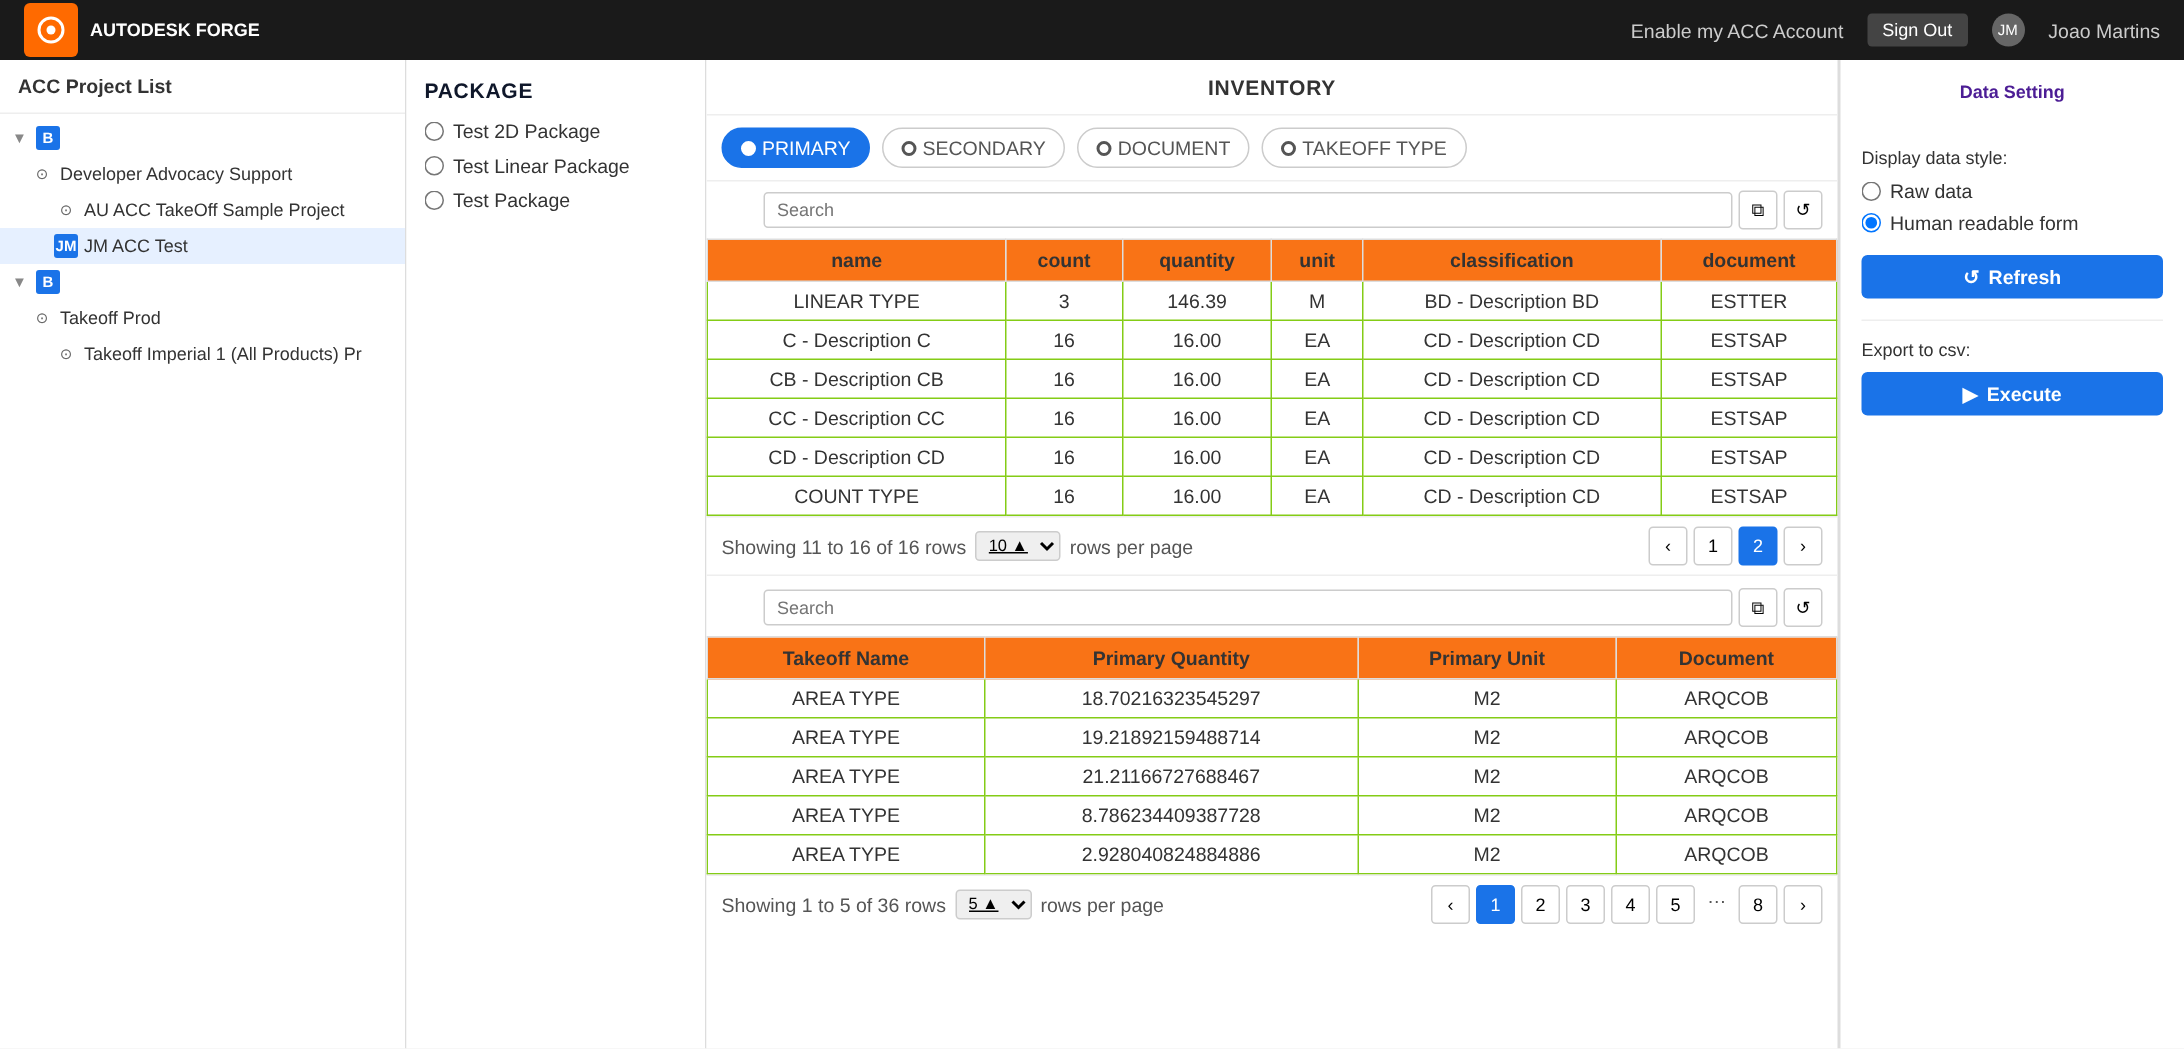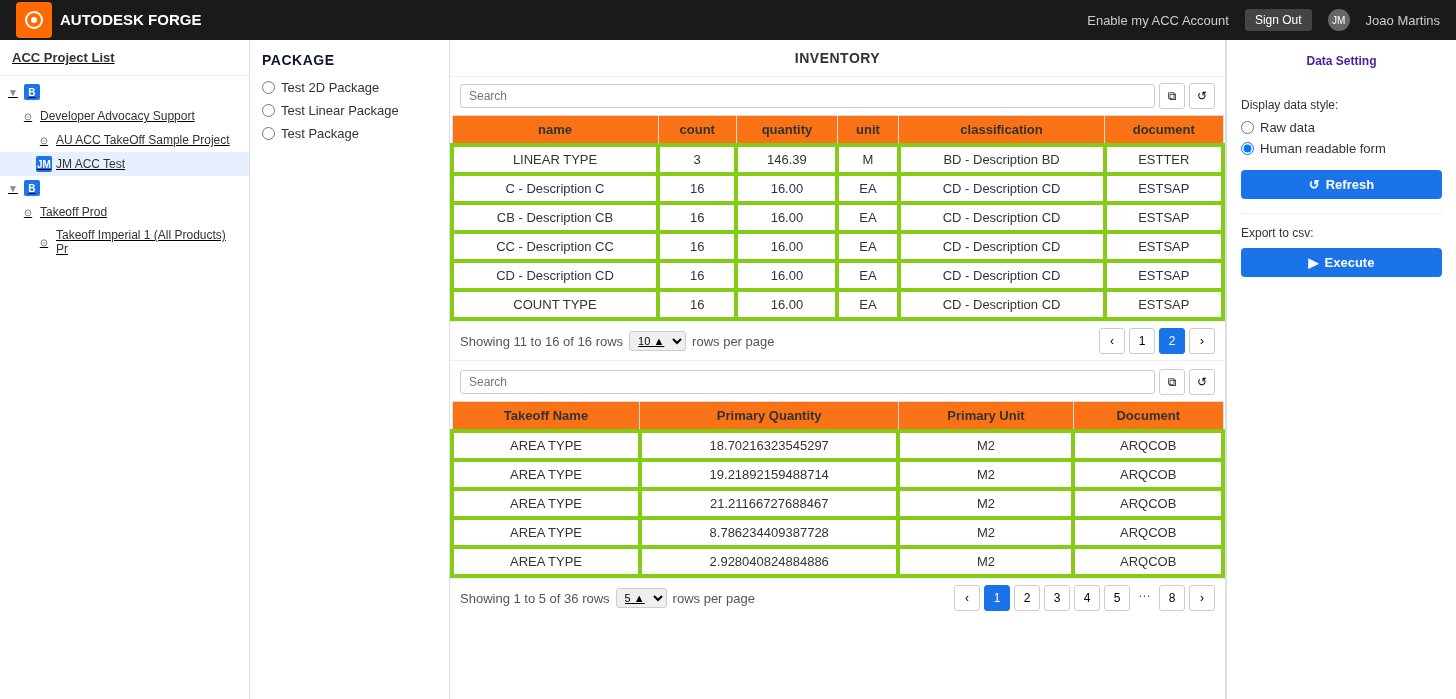--- a/index.html
+++ b/index.html
@@ -27,26 +27,25 @@
     }
 
     
     .main-layout {
       display: flex;
       height: calc(699px - 40px);
     }
 
     
     .sidebar {
-      width: 250px;
+      width: 271px;
       background: #fff;
       border-right: 1px solid #ddd;
       overflow-y: auto;
       flex-shrink: 0;
-      text-decoration: underline;
     }
     .sidebar-header {
       padding: 10px 12px;
       font-weight: bold;
       font-size: 13px;
       color: #333;
       border-bottom: 1px solid #eee;
     }
     .sidebar-tree { padding: 4px 0; }
     .tree-item {
@@ -102,35 +101,35 @@
     }
     .tab-btn.active { border-color: #1a73e8; background: #1a73e8; color: #fff; }
     .tab-btn .radio-dot { width: 10px; height: 10px; border-radius: 50%; border: 2px solid currentColor; display: inline-block; }
     .tab-btn.active .radio-dot { background: #fff; border-color: #fff; }
 
     
     .search-bar {
       display: flex; align-items: center; gap: 4px; padding: 6px 10px;
     }
     .search-input {
-      border: 1px solid #ccc; border-radius: 3px; padding: 4px 8px; font-size: 12px; flex: 1; outline: none;
+      border: 1px solid #ccc; border-radius: 3px; padding: 4px 8px; font-size: 12px; flex: 1; outline: none; margin-left: 28px;
     }
     .icon-btn {
       width: 26px; height: 26px; border: 1px solid #ccc; border-radius: 3px; background: #fff; display: flex; align-items: center; justify-content: center; cursor: pointer; font-size: 12px;
     }
 
     
     .data-table { width: 100%; border-collapse: collapse; font-size: 12px; }
     .data-table th {
       background: #f97316; text-align: center; padding: 6px 8px;
       border: 1px solid #ddd; font-weight: bold; color: #333;
     }
     .data-table td {
       text-align: center; padding: 5px 8px;
-      border: 4px solid #84cc16; color: #333; margin-top: 29px;
+      border: 1px solid #84cc16; color: #333; margin-top: 29px;
     }
 
     
     .pagination-row {
       display: flex; align-items: center; padding: 6px 10px; gap: 6px; font-size: 12px; color: #555;
       border-top: 1px solid #eee;
     }
     .page-size-select {
       border: 1px solid #ccc; border-radius: 3px; padding: 2px 4px; font-size: 11px; cursor: pointer; text-decoration: underline;
     }
@@ -165,21 +164,21 @@
 </head>
 <body>
 
 <div class="topbar">
   <div class="topbar-logo">
     <svg viewBox="0 0 36 36" fill="none" xmlns="http://www.w3.org/2000/svg">
       <rect width="36" height="36" rx="4" fill="#FF6A00"></rect>
       <circle cx="18" cy="18" r="8" fill="none" stroke="white" stroke-width="2"></circle>
       <circle cx="18" cy="18" r="3" fill="white"></circle>
     </svg>
-    <span style="color:#fff;font-size:15px;font-weight:bold;line-height:1.2;">AUTODESK FORGE</span>
+    <span style="color:#fff;font-size:12px;font-weight:bold;line-height:1.2;">AUTODESK FORGE</span>
   </div>
   <div class="topbar-right">
     <span class="enable-acc" style="cursor:pointer;">Enable my ACC Account</span>
     <button class="sign-out-btn">Sign Out</button>
     <span class="user-avatar">JM</span>
     <span>Joao Martins</span>
   </div>
 </div>
 
 <div class="main-layout">
@@ -237,20 +236,38 @@
     </label>
     <label class="radio-item">
       <input type="radio" name="pkg" style="">
       <span>Test Package</span>
     </label>
   </div>
 
   <div class="inventory-panel">
     <div class="inventory-header">INVENTORY</div>
 
+    <div class="tab-row">
+      <button class="tab-btn active">
+        <span class="radio-dot"></span>
+        <span>PRIMARY</span>
+      </button>
+      <button class="tab-btn">
+        <span class="radio-dot"></span>
+        <span>SECONDARY</span>
+      </button>
+      <button class="tab-btn">
+        <span class="radio-dot"></span>
+        <span>DOCUMENT</span>
+      </button>
+      <button class="tab-btn">
+        <span class="radio-dot"></span>
+        <span>TAKEOFF TYPE</span>
+      </button>
+    </div>
 
     <div class="search-bar">
       <input class="search-input" type="text" placeholder="Search" style="">
       <button class="icon-btn" title="Copy">⧉</button>
       <button class="icon-btn" title="Refresh">↺</button>
     </div>
 
     <table class="data-table">
       <thead>
         <tr>

